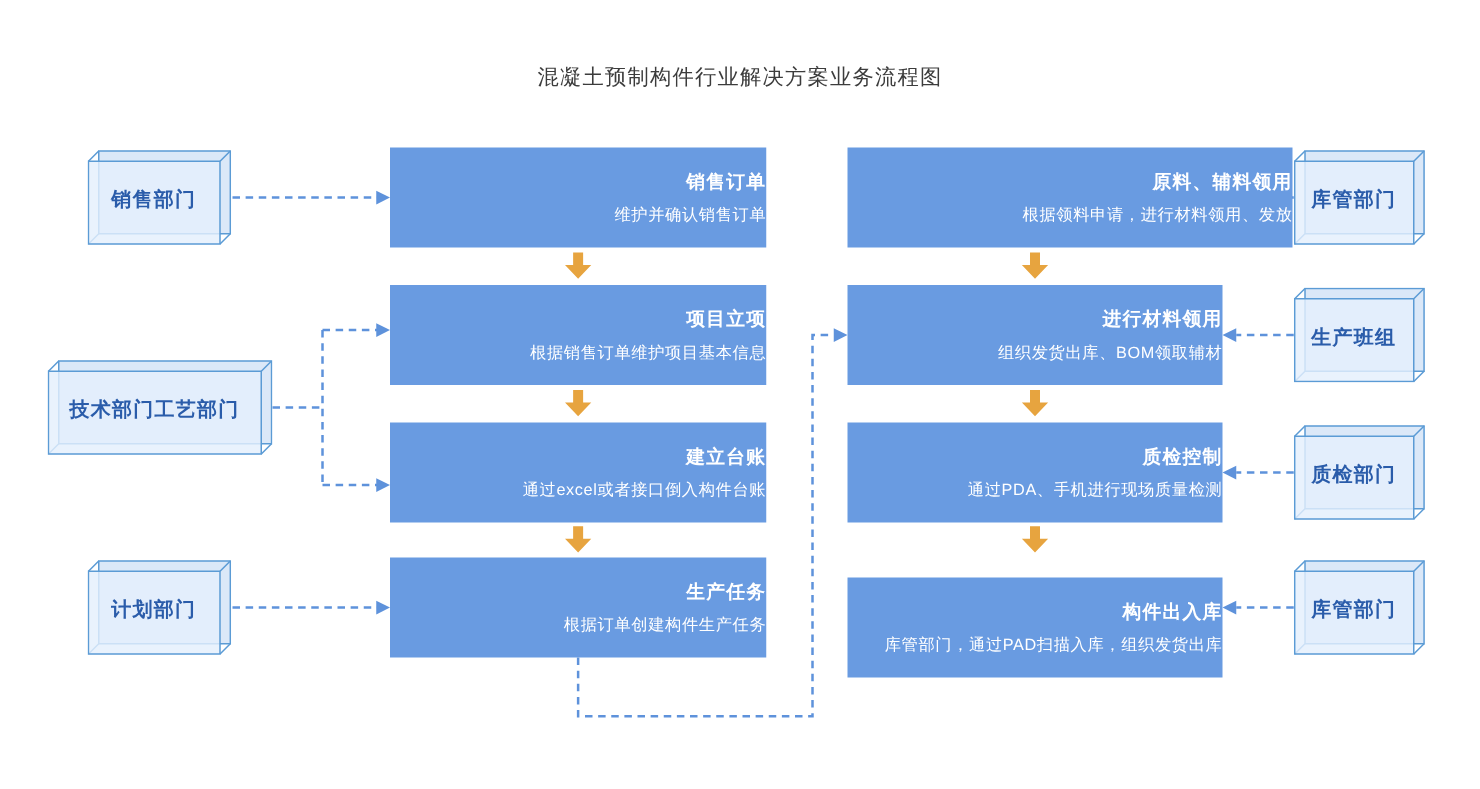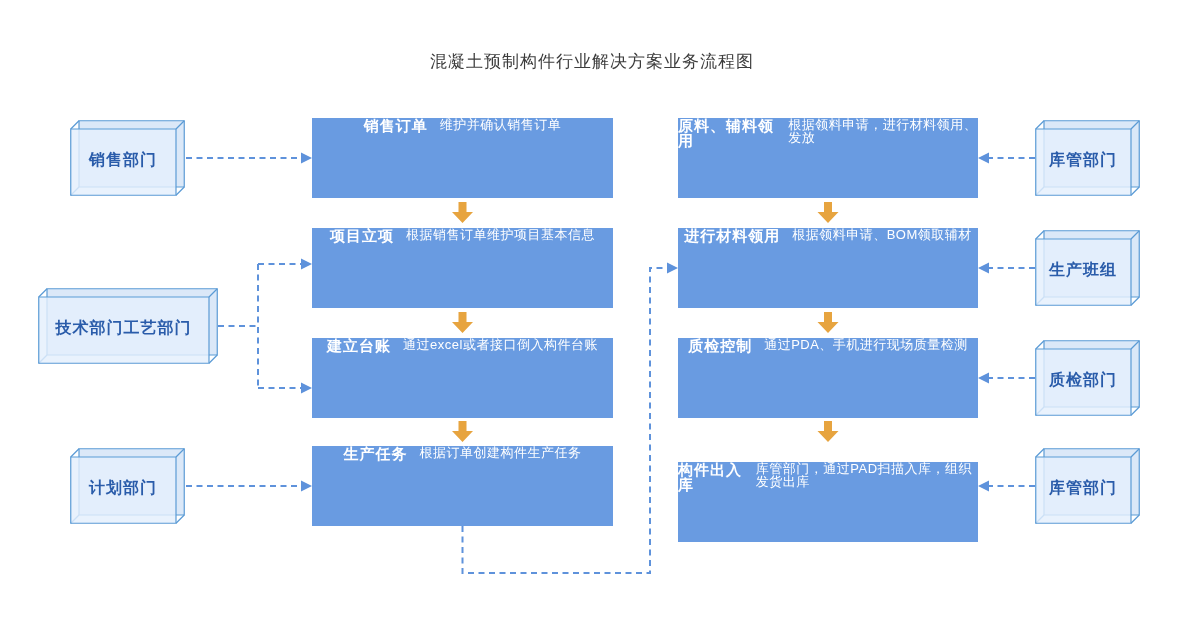--- a/index.html
+++ b/index.html
@@ -12,21 +12,21 @@
     font-size:17px;font-weight:400;color:var(--title_text,#3c3c3c);letter-spacing:1px;
   }
   
   #wires{position:absolute;left:0;top:0;pointer-events:none;}
   .dash{fill:none;stroke:var(--connector,#5e92db);stroke-width:2;stroke-dasharray:6 4.5;}
   .head{fill:var(--connector,#5e92db);stroke:none;}
   .down-arrow{fill:var(--arrow_orange,#e7a43f);stroke:none;}
   
   .process{
     position:absolute;width:301px;height:80px;background:var(--process_fill,#699be1);
-    display:flex;align-items:flex-start;justify-content:center;gap:12px;
+    display:flex;flex-direction:column;align-items:flex-end;justify-content:center;gap:12px;
     color:var(--process_text,#fff);
   }
   .process .p-title{font-size:15px;font-weight:bold;letter-spacing:1px;line-height:1;}
   .process .p-desc{font-size:13px;letter-spacing:0.5px;line-height:1;}
   
   .cuboid{position:absolute;}
   .cub{position:absolute;left:0;top:0;width:100%;height:100%;display:block;}
   .cub-face{fill:var(--dept_fill,#dbe8f8);stroke:var(--dept_border,#5b9bd5);stroke-width:1.2;}
   .cub-front{fill:rgba(228,239,252,0.82);stroke:var(--dept_border,#5b9bd5);stroke-width:1.2;}
   .cub-edge{stroke:var(--dept_border,#5b9bd5);stroke-width:1.2;}
@@ -88,27 +88,27 @@
   </div>
   <div class="process" style="left:312px;top:338px;">
     <div class="p-title">建立台账</div>
     <div class="p-desc">通过excel或者接口倒入构件台账</div>
   </div>
   <div class="process" style="left:312px;top:446px;">
     <div class="p-title">生产任务</div>
     <div class="p-desc">根据订单创建构件生产任务</div>
   </div>
 
-  <div class="process" style="left:678px;top:118px;width:300px;">
+  <div class="process" style="left:678px;top:118px;width:356px;">
     <div class="p-title">原料、辅料领用</div>
     <div class="p-desc">根据领料申请，进行材料领用、发放</div>
   </div>
   <div class="process" style="left:678px;top:228px;width:300px;">
     <div class="p-title">进行材料领用</div>
-    <div class="p-desc">根据领料申请、BOM领取辅材</div>
+    <div class="p-desc">组织发货出库、BOM领取辅材</div>
   </div>
   <div class="process" style="left:678px;top:338px;width:300px;">
     <div class="p-title">质检控制</div>
     <div class="p-desc">通过PDA、手机进行现场质量检测</div>
   </div>
   <div class="process" style="left:678px;top:446px;width:300px;margin-top:16px;">
     <div class="p-title">构件出入库</div>
     <div class="p-desc">库管部门，通过PAD扫描入库，组织发货出库</div>
   </div>
 

